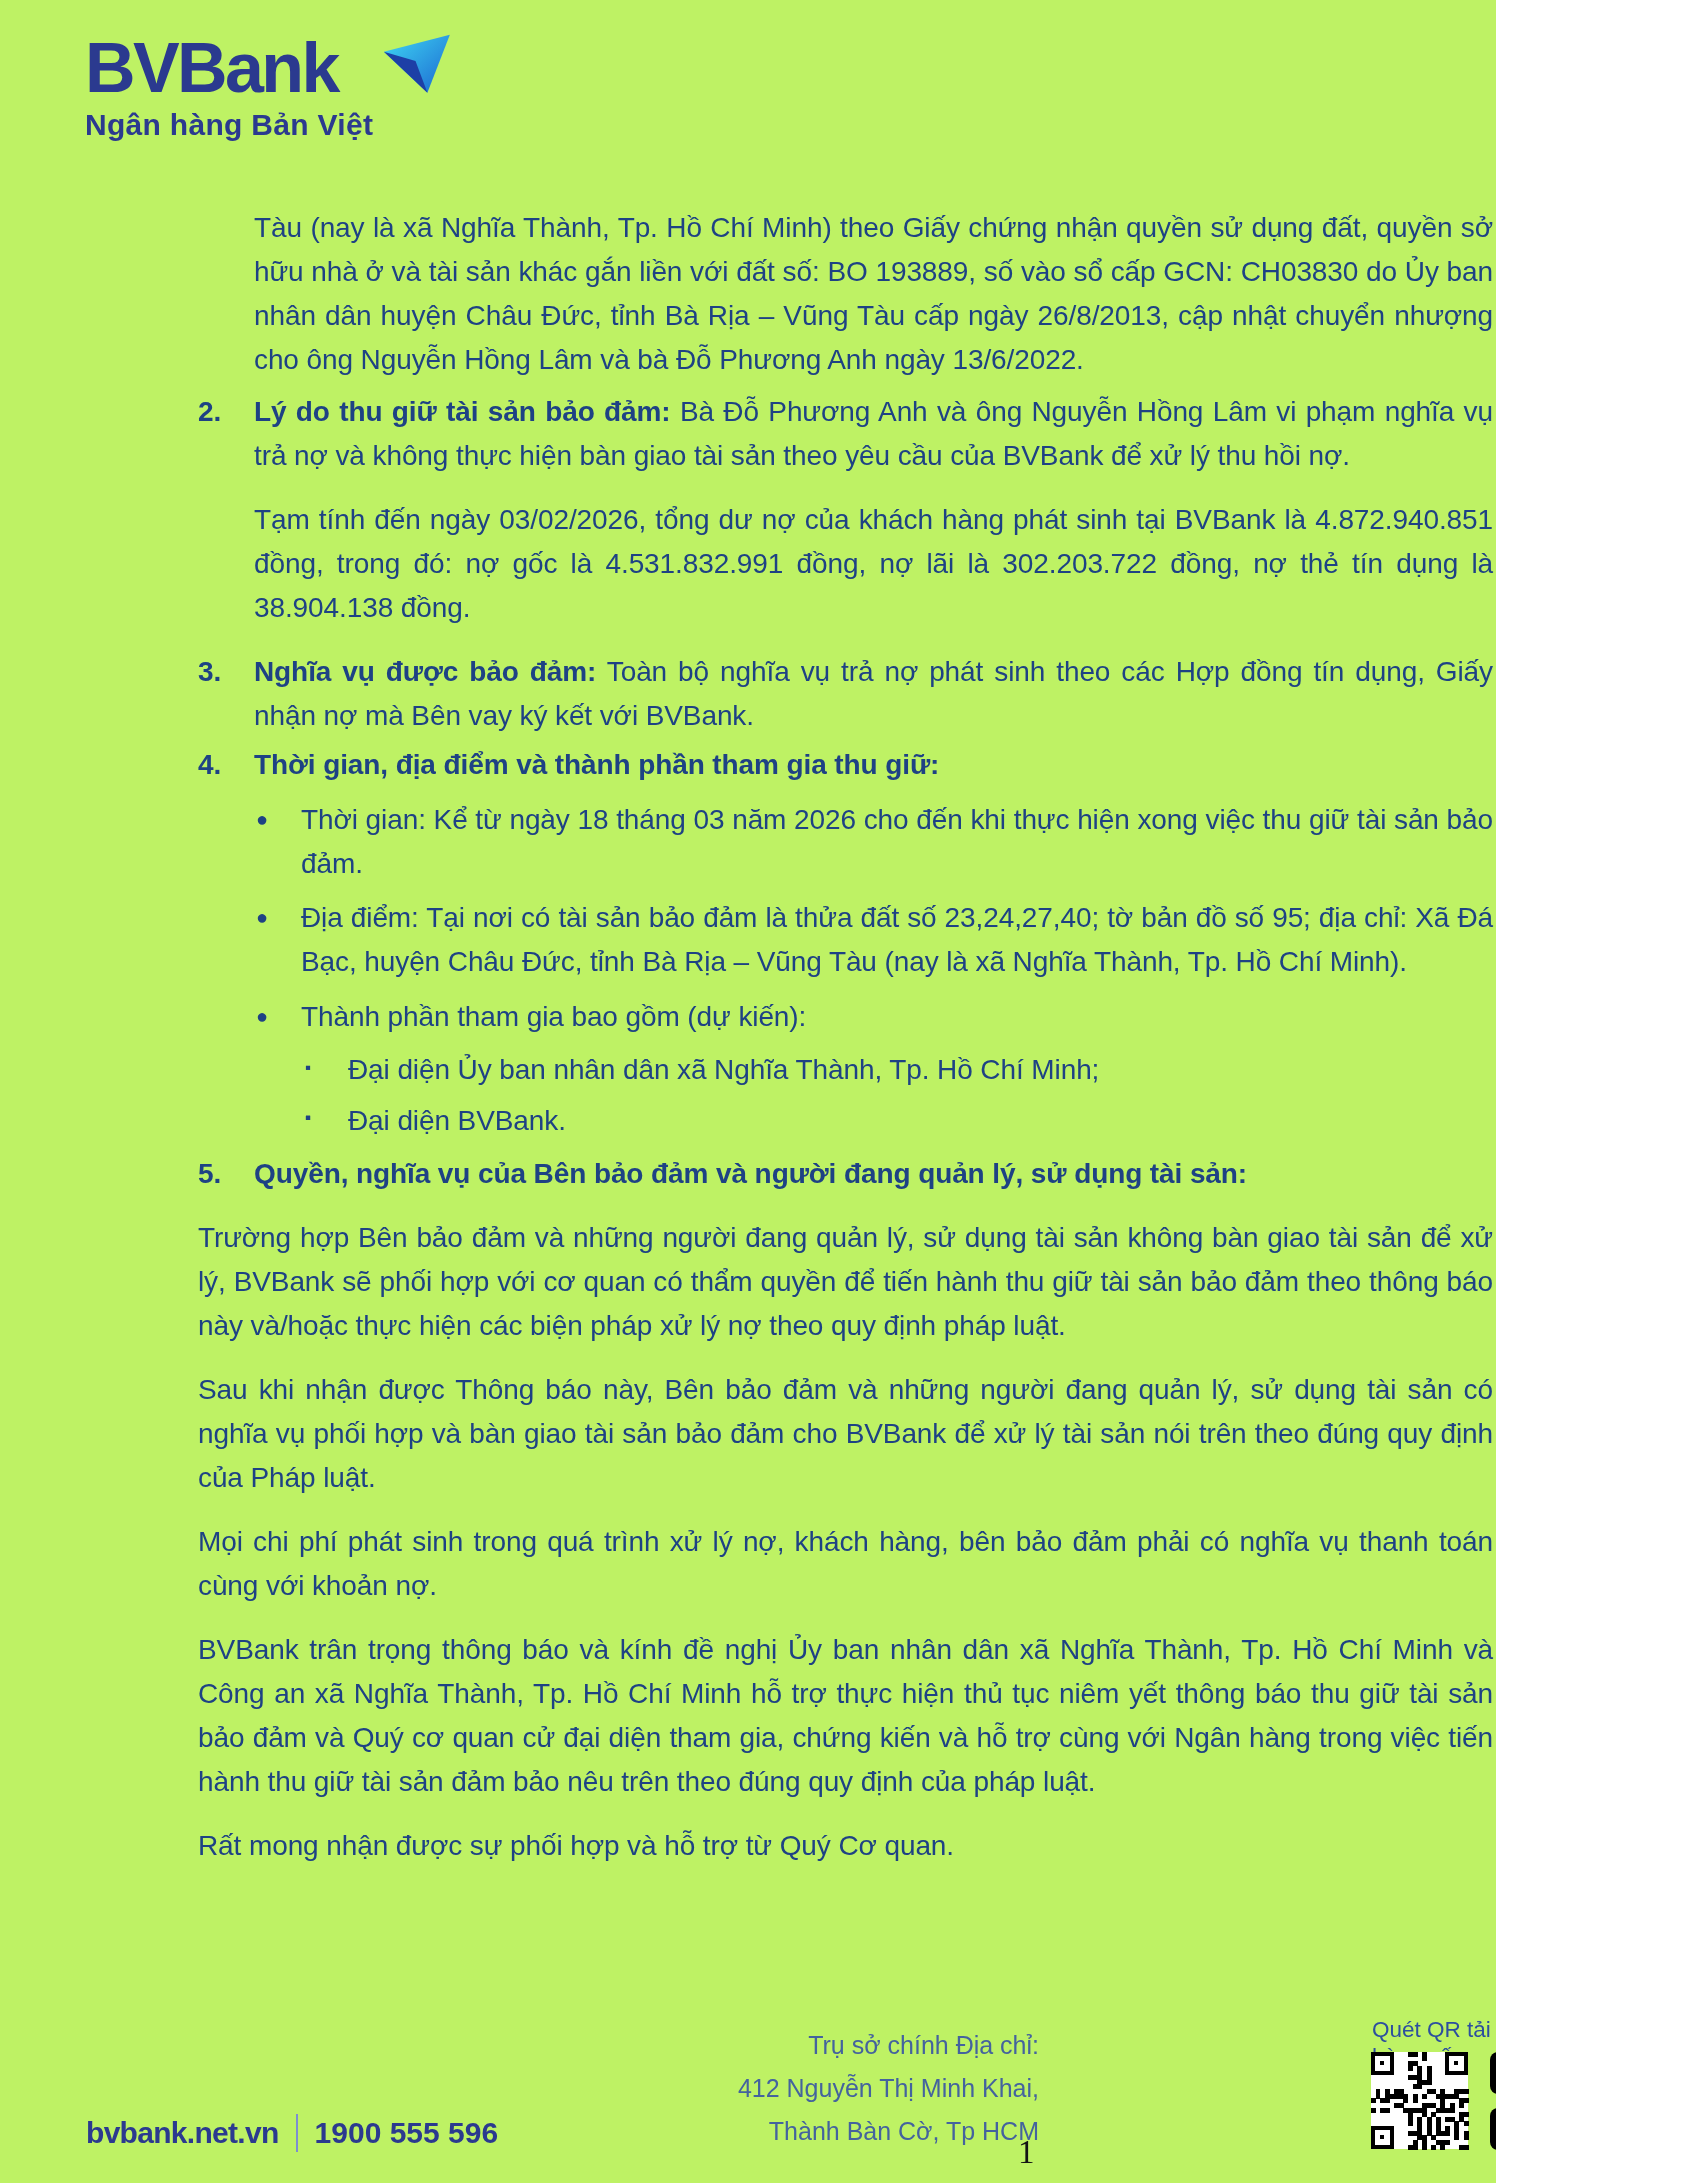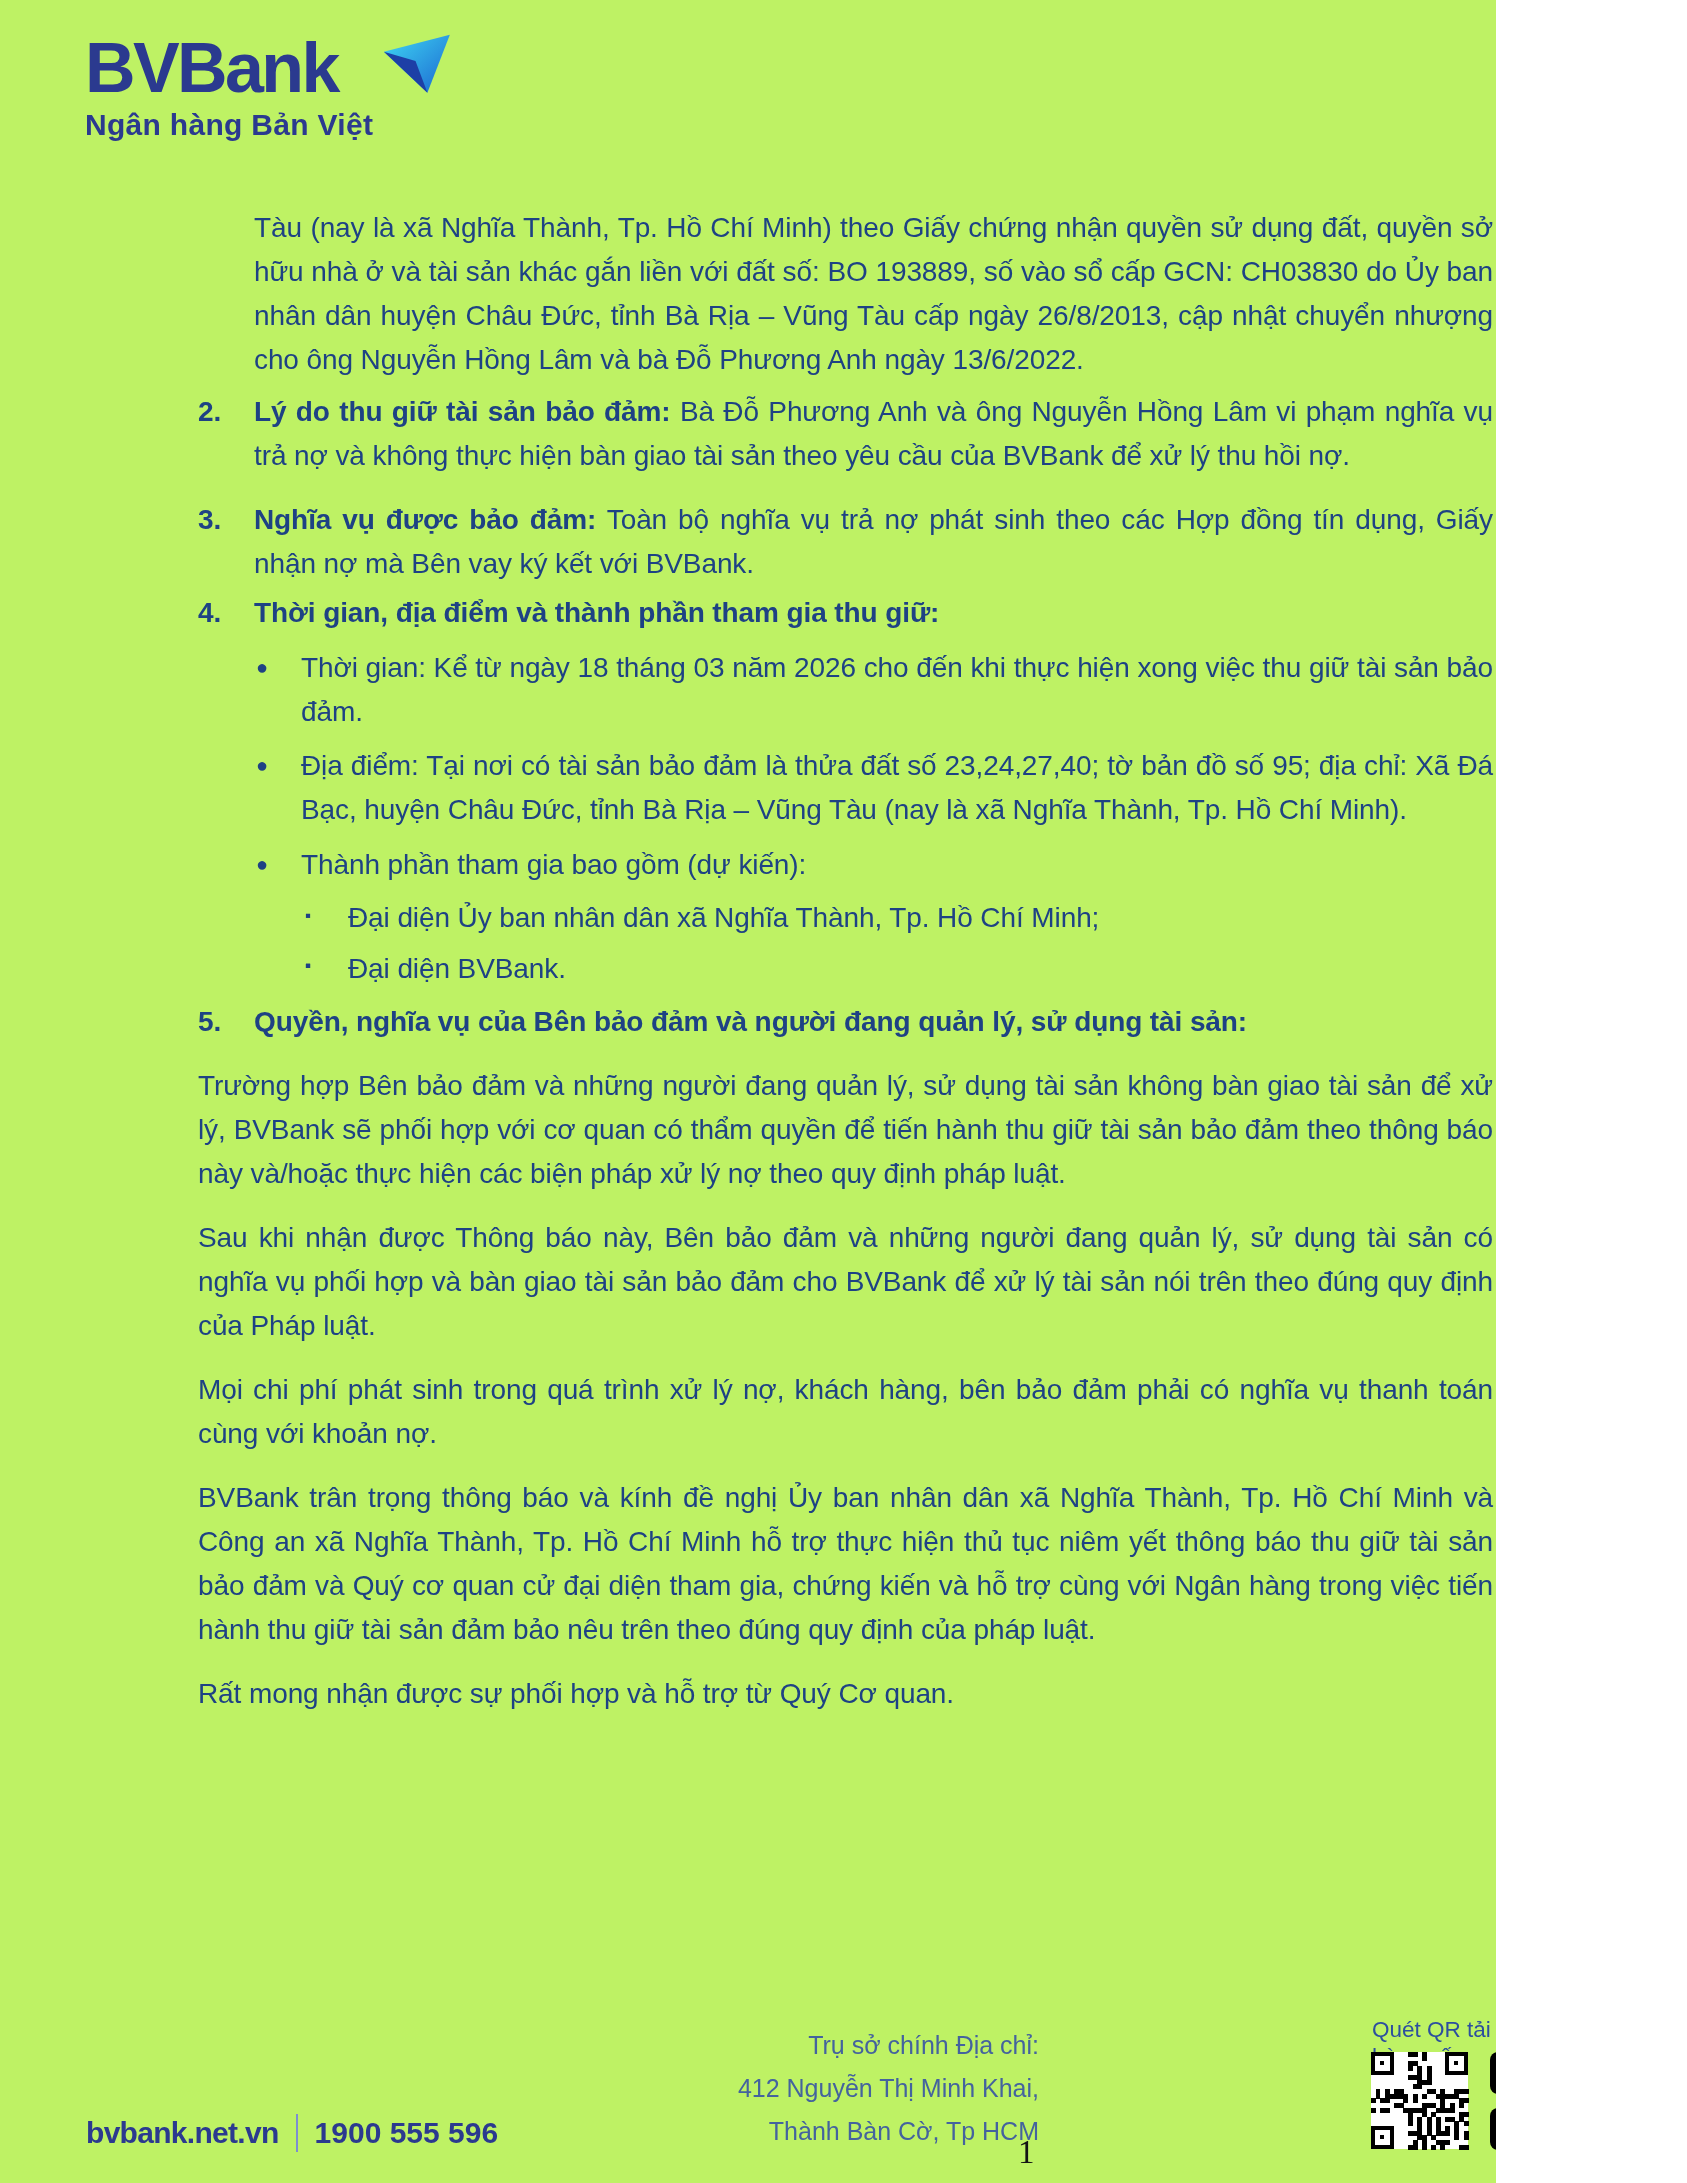--- a/index.html
+++ b/index.html
@@ -78,20 +78,21 @@
     </span>
     <div class="tagline">Ngân hàng Bản Việt</div>
   </div>
 
   <div class="bodytext">
 
     <p class="indent mb12">Tàu (nay là xã Nghĩa Thành, Tp. Hồ Chí Minh) theo Giấy chứng nhận quyền sử dụng đất, quyền sở hữu nhà ở và tài sản khác gắn liền với đất số: BO 193889, số vào sổ cấp GCN: CH03830 do Ủy ban nhân dân huyện Châu Đức, tỉnh Bà Rịa – Vũng Tàu cấp ngày 26/8/2013, cập nhật chuyển nhượng cho ông Nguyễn Hồng Lâm và bà Đỗ Phương Anh ngày 13/6/2022.</p>
 
     <p class="item mb30"><span class="num b">2.</span><span class="b">Lý do thu giữ tài sản bảo đảm:</span> <span>Bà Đỗ Phương Anh và ông Nguyễn Hồng Lâm vi phạm nghĩa vụ trả nợ và không thực hiện bàn giao tài sản theo yêu cầu của BVBank để xử lý thu hồi nợ.</span></p>
 
+    <p class="indent mb30">Tạm tính đến ngày 03/02/2026, tổng dư nợ của khách hàng phát sinh tại BVBank là 4.872.940.851 đồng, trong đó: nợ gốc là 4.531.832.991 đồng, nợ lãi là 302.203.722 đồng, nợ thẻ tín dụng là 38.904.138 đồng.</p>
 
     <p class="item mb8"><span class="num b">3.</span><span class="b">Nghĩa vụ được bảo đảm:</span> <span>Toàn bộ nghĩa vụ trả nợ phát sinh theo các Hợp đồng tín dụng, Giấy nhận nợ mà Bên vay ký kết với BVBank.</span></p>
 
     <p class="item mb16"><span class="num b">4.</span><span class="b">Thời gian, địa điểm và thành phần tham gia thu giữ:</span></p>
 
     <p class="bullet mb16"><span class="dot">●</span><span>Thời gian: Kể từ ngày 18 tháng 03 năm 2026 cho đến khi thực hiện xong việc thu giữ tài sản bảo đảm.</span></p>
     <p class="bullet mb16"><span class="dot">●</span><span>Địa điểm: Tại nơi có tài sản bảo đảm là thửa đất số 23,24,27,40; tờ bản đồ số 95; địa chỉ: Xã Đá Bạc, huyện Châu Đức, tỉnh Bà Rịa – Vũng Tàu (nay là xã Nghĩa Thành, Tp. Hồ Chí Minh).</span></p>
     <p class="bullet mb14"><span class="dot">●</span><span>Thành phần tham gia bao gồm (dự kiến):</span></p>
 
     <p class="sub mb10"><span class="sq">▪</span><span>Đại diện Ủy ban nhân dân xã Nghĩa Thành, Tp. Hồ Chí Minh;</span></p>

